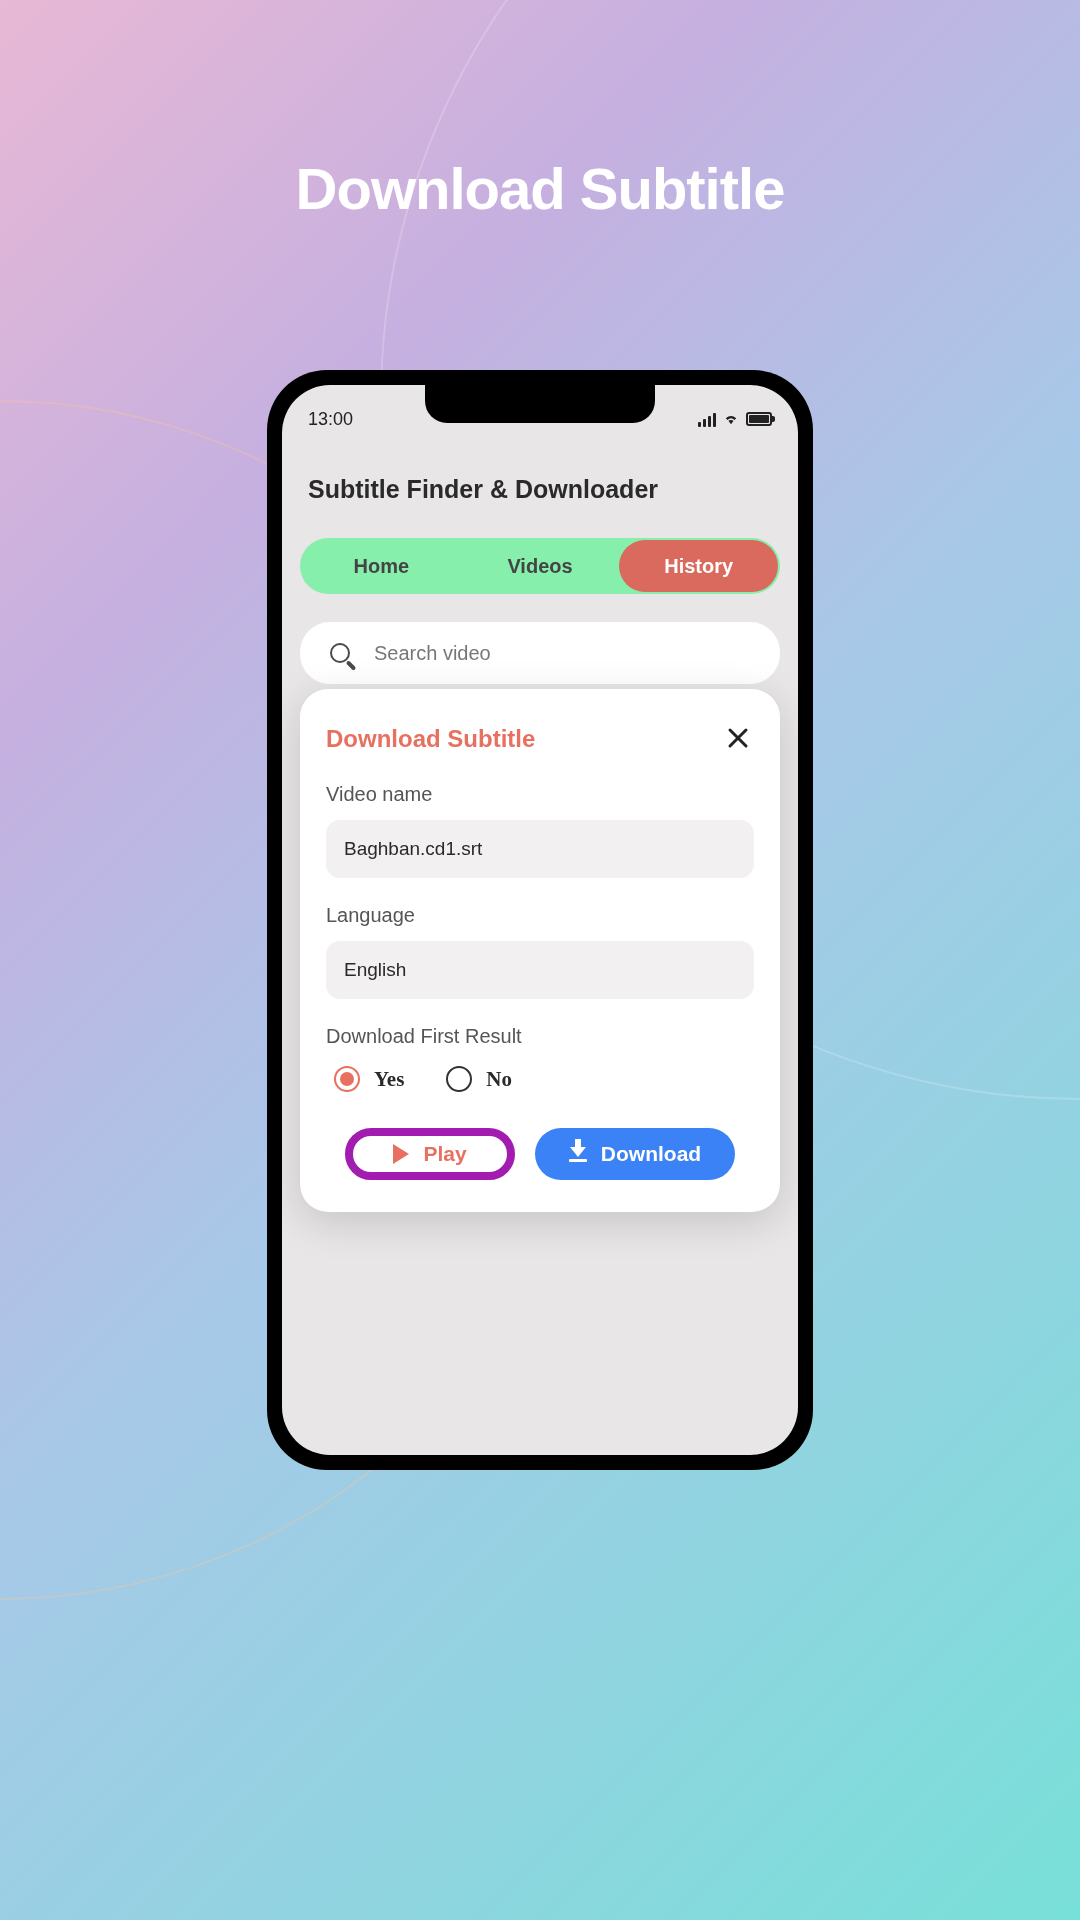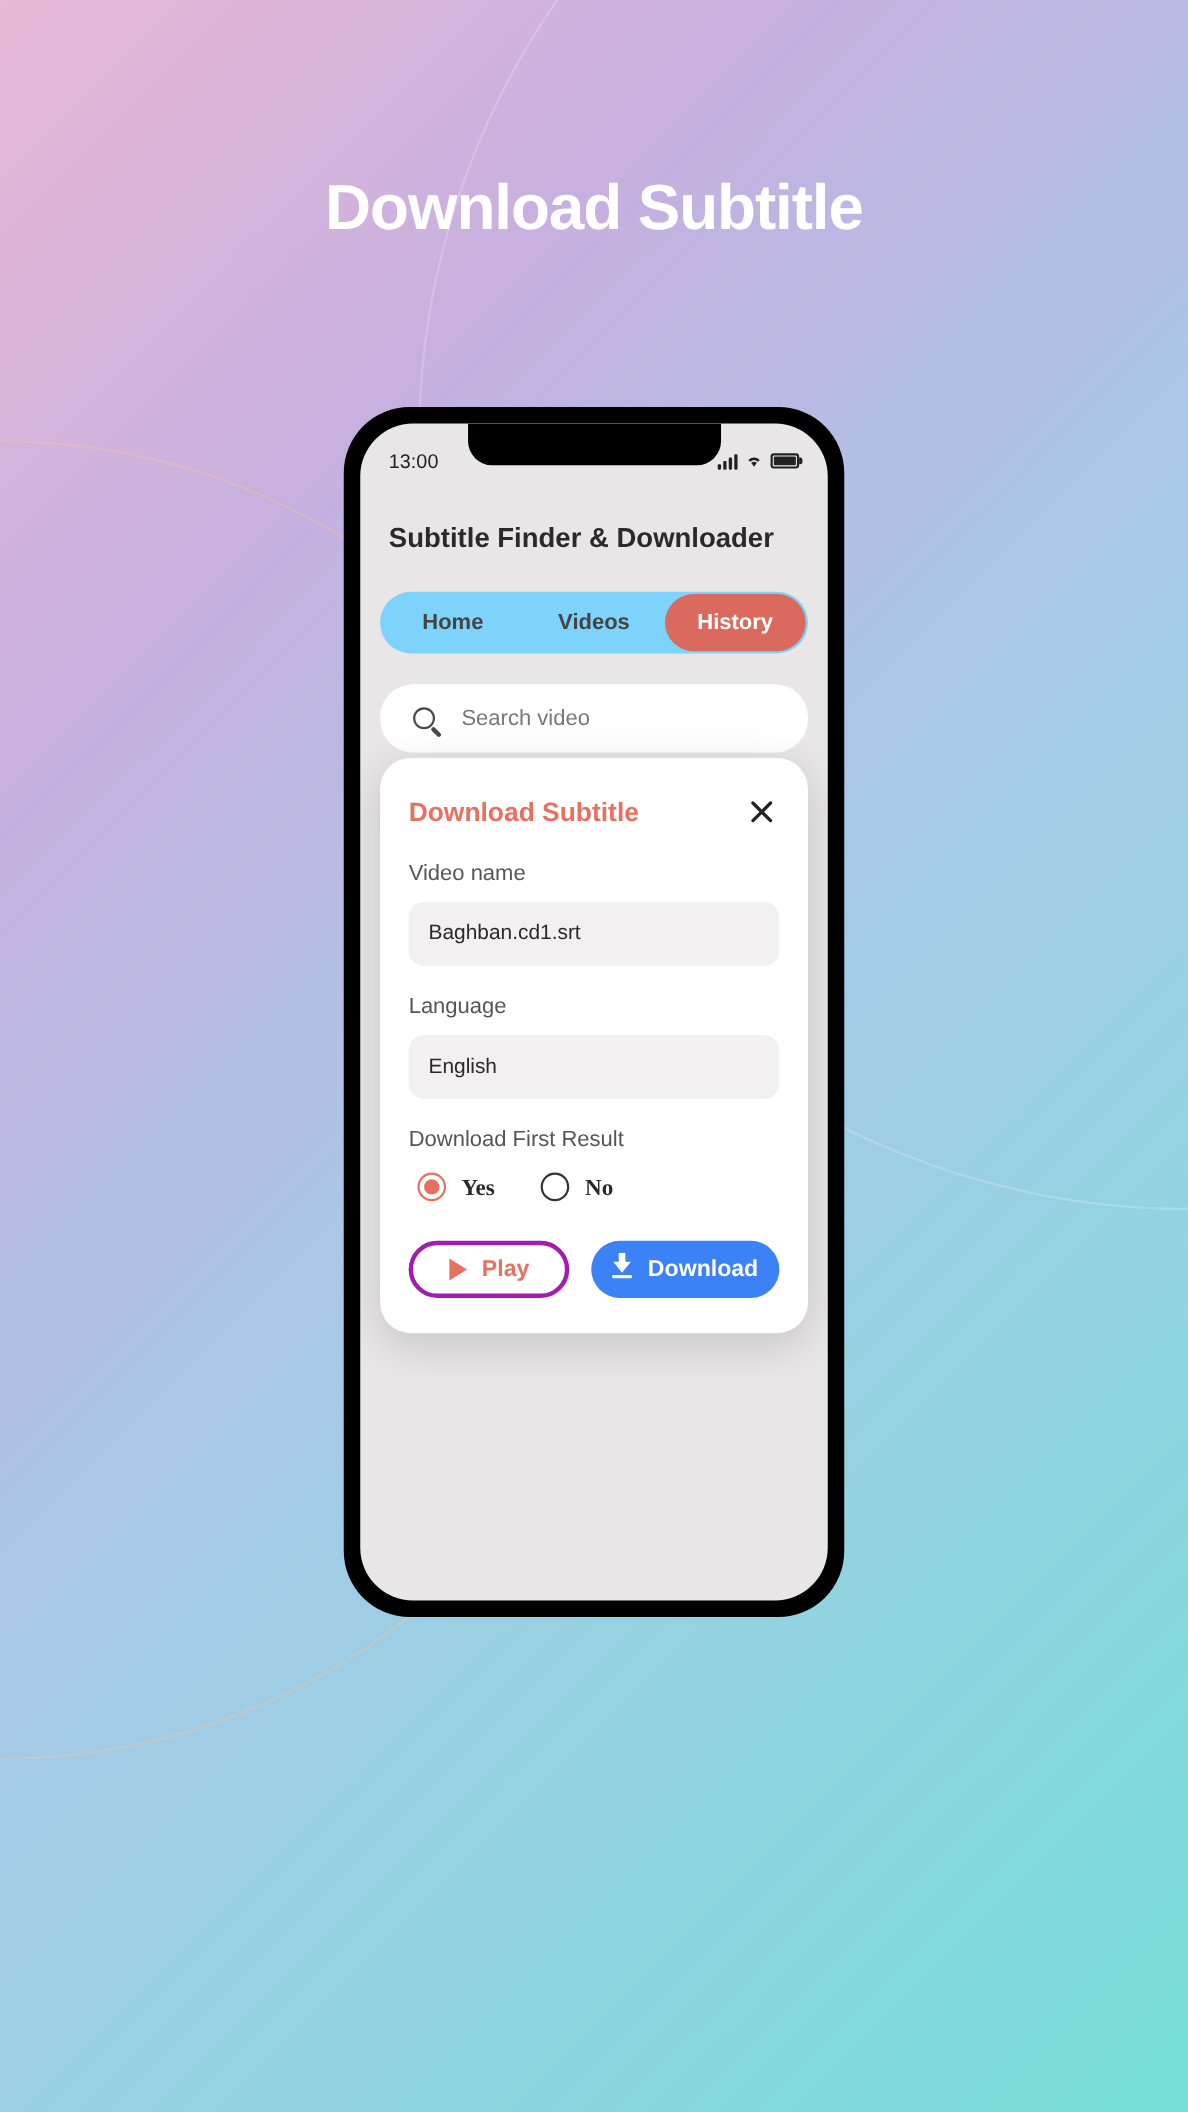--- a/index.html
+++ b/index.html
@@ -36,21 +36,21 @@
     .page-title {
       text-align: center;
       color: white;
       font-size: 58px;
       font-weight: 700;
       margin-top: 155px;
       letter-spacing: -1px;
     }
     .phone-frame {
       position: absolute;
-      width: 455px;
+      width: 546px;
       height: 1100px;
       left: 50%;
       top: 370px;
       transform: translateX(-50%);
       background: #000;
       border-radius: 60px;
       padding: 15px;
     }
     .phone-screen {
       width: 100%;
@@ -90,21 +90,21 @@
     }
     .app-title {
       font-size: 25px;
       font-weight: 700;
       color: #2a2a2a;
       padding: 38px 26px 0;
     }
     .tabs {
       display: flex;
       margin: 34px 18px 0;
-      background: #7dd3fc;
+      background: #86efac;
       border-radius: 30px;
       padding: 2px;
       height: 56px;
     }
     .tab {
       flex: 1;
       display: flex;
       align-items: center;
       justify-content: center;
       font-size: 20px;
@@ -241,21 +241,21 @@
       display: flex;
       align-items: center;
       justify-content: center;
       gap: 14px;
       border-radius: 30px;
       font-size: 21px;
       font-weight: 700;
       height: 52px;
     }
     .btn-play {
-      border: 4px solid #a21caf;
+      border: 8px solid #a21caf;
       color: #e87060;
       width: 170px;
       background: white;
     }
     .btn-download {
       background: #3b82f6;
       color: white;
       width: 200px;
     }
     .play-icon {

